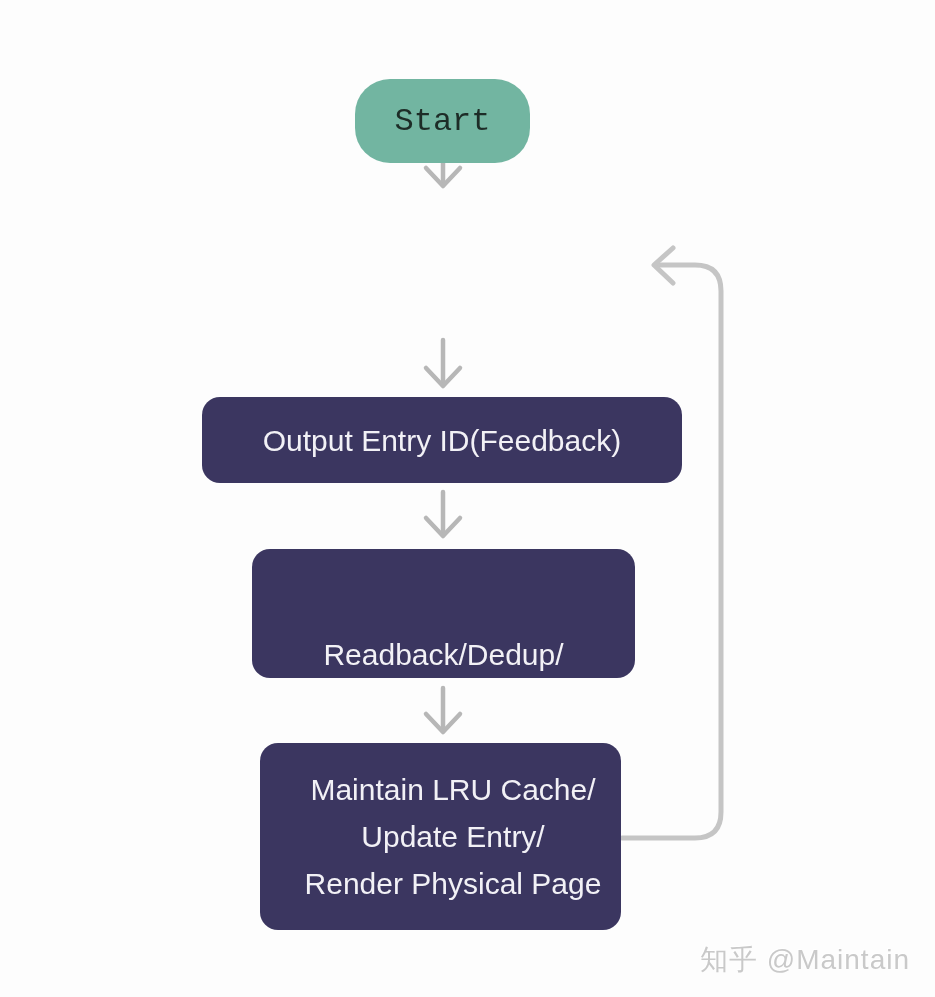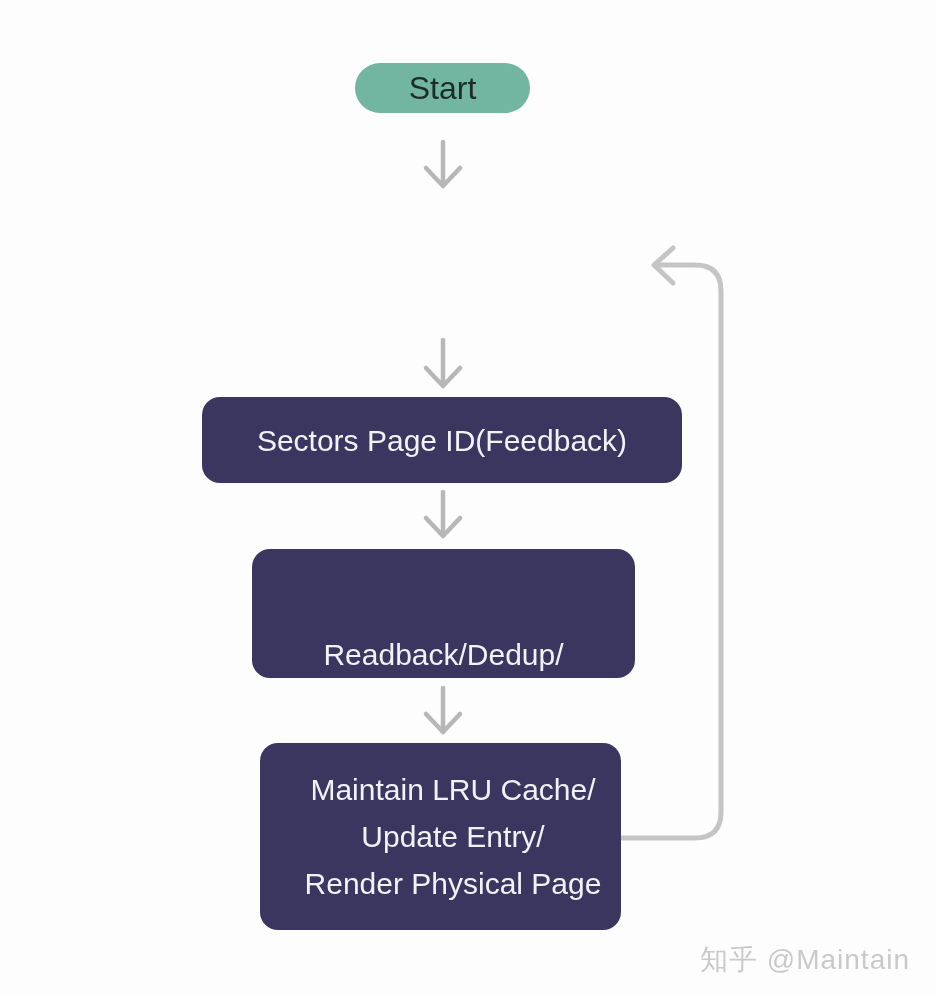--- a/index.html
+++ b/index.html
@@ -43,21 +43,21 @@
     background: var(--process-fill, #3b3660);
     color: var(--process-text, #f2f1f6);
     border-radius: 18px;
     font-size: 30px;
   }
   .node .line {
     display: block;
     line-height: 47px;
     white-space: nowrap;
   }
-  .node-start   { left: 355px; top: 63px;  width: 175px; height: 50px; }
+  .node-start   { left: 355px; top: 79px;  width: 175px; height: 84px; font-family: Liberation Mono, monospace; }
   .node-alloc   { left: 243px; top: 198px; width: 397px; height: 132px; }
   .node-output  { left: 202px; top: 397px; width: 480px; height: 86px; font-size: 31px; }
   .node-readback{ left: 252px; top: 549px; width: 383px; height: 129px; justify-content: flex-end; }
   .node-maintain{ left: 260px; top: 743px; width: 361px; height: 187px; padding-left: 25px; }
   .watermark {
     position: absolute;
     right: 25px;
     bottom: 18px;
     font-size: 28px;
     color: var(--watermark, #c9c9c9);
@@ -98,21 +98,21 @@
       <polyline points="673,248 654,265 673,283"></polyline>
     </g>
   </svg>
 
   <div class="node terminal node-start">
     <span class="line">Start</span>
   </div>
 
 
   <div class="node process node-output">
-    <span class="line">Sectors Page ID(Feedback)</span>
+    <span class="line">Output Entry ID(Feedback)</span>
   </div>
 
   <div class="node process node-readback">
     <span class="line">Readback/Dedup/</span>
   </div>
 
   <div class="node process node-maintain">
     <span class="line">Maintain LRU Cache/</span>
     <span class="line">Update Entry/</span>
     <span class="line">Render Physical Page</span>

